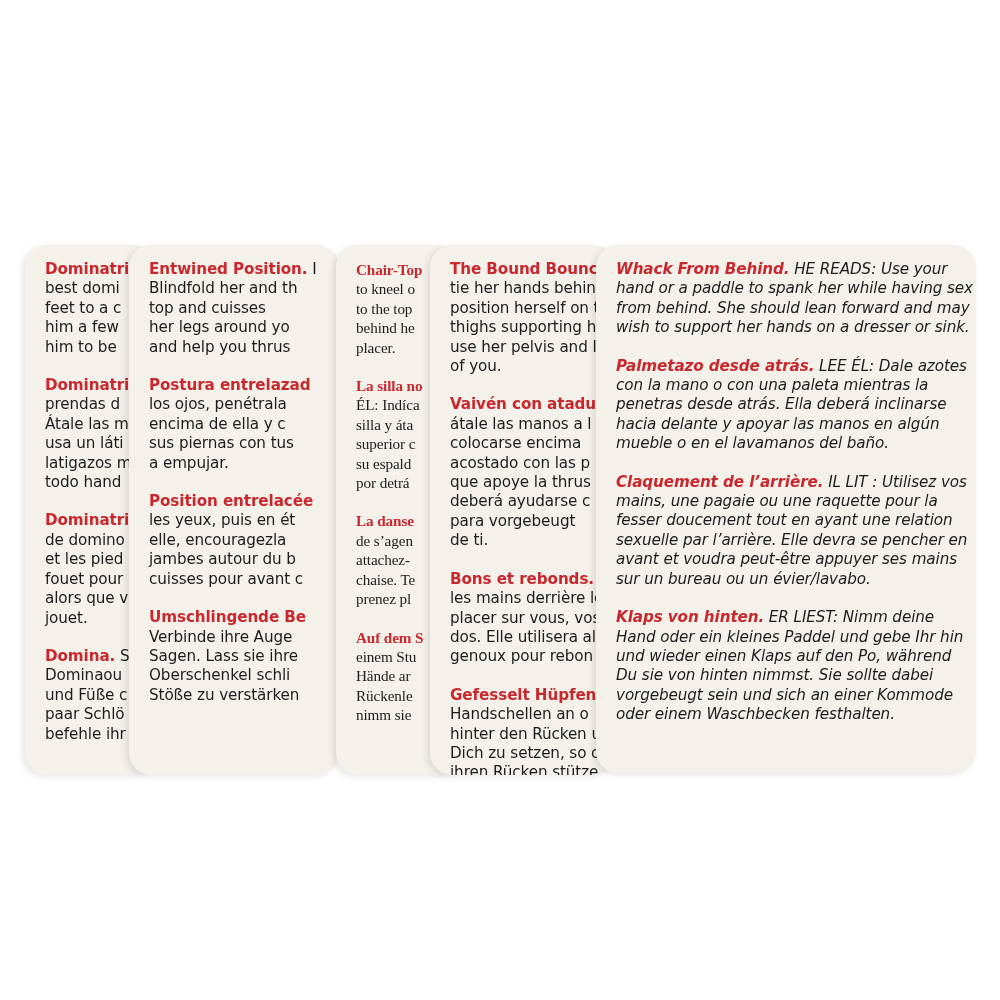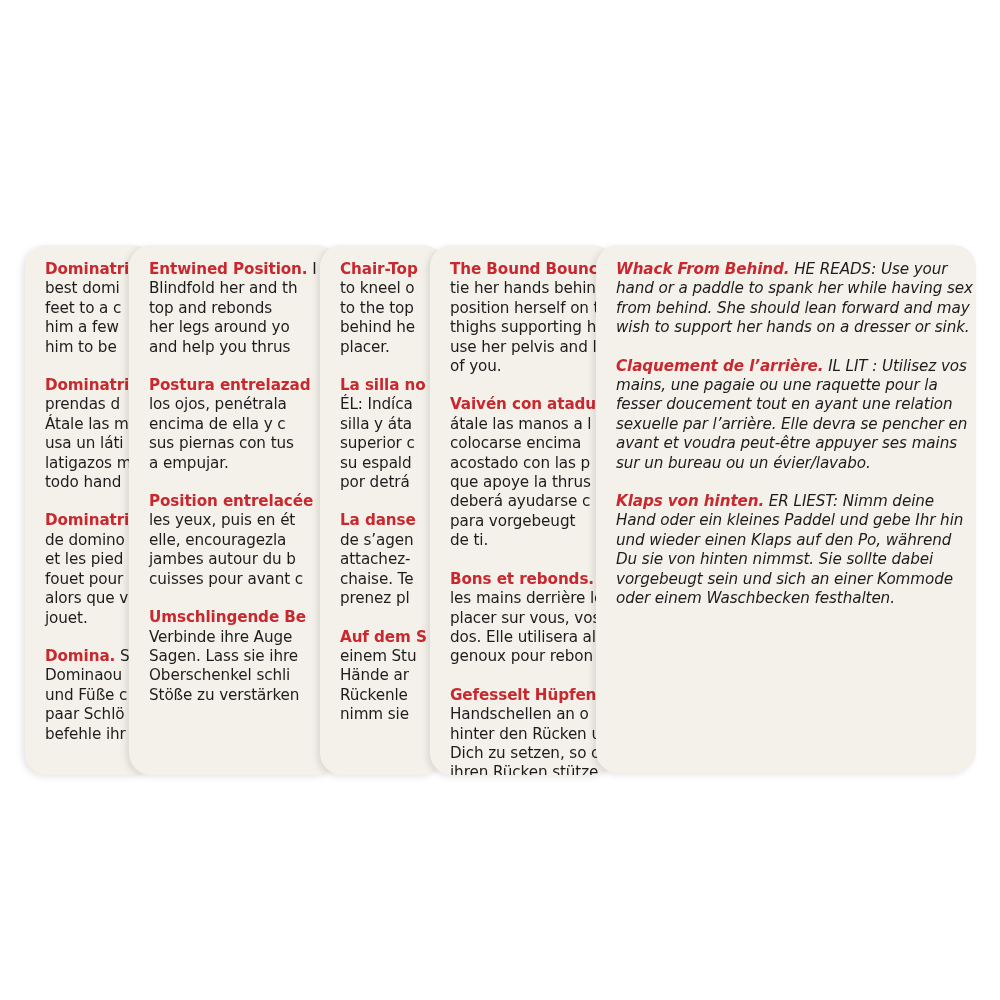--- a/index.html
+++ b/index.html
@@ -3,41 +3,41 @@
 <meta charset="utf-8">
 <style>
   html,body{margin:0;padding:0;}
   body{width:1000px;height:1000px;background:#ffffff;position:relative;overflow:hidden;font-family:"DejaVu Sans","Liberation Sans",sans-serif;}
   .card{position:absolute;top:245px;height:530px;background:#f3f1ea;border-radius:22px;overflow:hidden;box-shadow:-3px 2px 6px rgba(0,0,0,0.10);}
   .card .inner{position:absolute;top:15px;left:20px;width:370px;}
   .entry{margin:0 0 19px 0;font-size:15.2px;line-height:19.4px;color:#1c1c1c;letter-spacing:-0.1px;white-space:nowrap;}
   .entry .t{color:#c8282e;font-weight:bold;}
   #c1{left:25px;width:130px;z-index:1;}
   #c2{left:129px;width:210px;z-index:2;}
-  #c3{left:320px;width:125px;z-index:3;}
+  #c3{left:336px;width:125px;z-index:3;font-family:Liberation Serif, serif;}
   #c4{left:430px;width:185px;z-index:4;}
   #c5{left:596px;width:380px;z-index:5;height:528px;}
   #c5 .inner{width:360px;}
   #c5 .entry{white-space:normal;font-style:italic;}
 </style>
 </head>
 <body>
 
 <div>
   <div class="card" id="c1">
       <div class="inner">
         <div class="entry"><span class="t">Dominatrix</span><br><span>best domi</span><br><span>feet to a c</span><br><span>him a few</span><br><span>him to be</span></div>
         <div class="entry"><span class="t">Dominatrix</span><br><span>prendas d</span><br><span>Átale las m</span><br><span>usa un láti</span><br><span>latigazos m</span><br><span>todo hand</span></div>
         <div class="entry"><span class="t">Dominatrix</span><br><span>de domino</span><br><span>et les pied</span><br><span>fouet pour</span><br><span>alors que v</span><br><span>jouet.</span></div>
         <div class="entry"><span class="t">Domina.</span><span> Sl</span><br><span>Dominaou</span><br><span>und Füße c</span><br><span>paar Schlö</span><br><span>befehle ihr</span></div>
       </div>
     </div>
   <div class="card" id="c2">
       <div class="inner">
-        <div class="entry"><span class="t">Entwined Position.</span><span> I</span><br><span>Blindfold her and th</span><br><span>top and rebonds</span><br><span>her legs around yo</span><br><span>and help you thrus</span></div>
+        <div class="entry"><span class="t">Entwined Position.</span><span> I</span><br><span>Blindfold her and th</span><br><span>top and cuisses</span><br><span>her legs around yo</span><br><span>and help you thrus</span></div>
         <div class="entry"><span class="t">Postura entrelazad</span><br><span>los ojos, penétrala</span><br><span>encima de ella y c</span><br><span>sus piernas con tus</span><br><span>a empujar.</span></div>
         <div class="entry"><span class="t">Position entrelacée</span><br><span>les yeux, puis en ét</span><br><span>elle, encouragezla</span><br><span>jambes autour du b</span><br><span>cuisses pour avant c</span></div>
         <div class="entry"><span class="t">Umschlingende Be</span><br><span>Verbinde ihre Auge</span><br><span>Sagen. Lass sie ihre</span><br><span>Oberschenkel schli</span><br><span>Stöße zu verstärken</span></div>
       </div>
     </div>
   <div class="card" id="c3">
       <div class="inner">
         <div class="entry"><span class="t">Chair-Top</span><br><span>to kneel o</span><br><span>to the top</span><br><span>behind he</span><br><span>placer.</span></div>
         <div class="entry"><span class="t">La silla no</span><br><span>ÉL: Indíca</span><br><span>silla y áta</span><br><span>superior c</span><br><span>su espald</span><br><span>por detrá</span></div>
         <div class="entry"><span class="t">La danse</span><br><span>de s’agen</span><br><span>attachez-</span><br><span>chaise. Te</span><br><span>prenez pl</span></div>
@@ -48,17 +48,18 @@
       <div class="inner">
         <div class="entry"><span class="t">The Bound Bounce</span><br><span>tie her hands behin</span><br><span>position herself on t</span><br><span>thighs supporting h</span><br><span>use her pelvis and l</span><br><span>of you.</span></div>
         <div class="entry"><span class="t">Vaivén con atadur</span><br><span>átale las manos a l</span><br><span>colocarse encima</span><br><span>acostado con las p</span><br><span>que apoye la thrus</span><br><span>deberá ayudarse c</span><br><span>para vorgebeugt</span><br><span>de ti.</span></div>
         <div class="entry"><span class="t">Bons et rebonds.</span><span> IL</span><br><span>les mains derrière le</span><br><span>placer sur vous, vos</span><br><span>dos. Elle utilisera alo</span><br><span>genoux pour rebon</span></div>
         <div class="entry"><span class="t">Gefesselt Hüpfen.</span><span> E</span><br><span>Handschellen an o</span><br><span>hinter den Rücken u</span><br><span>Dich zu setzen, so c</span><br><span>ihren Rücken stütze</span><br></div>
       </div>
     </div>
   <div class="card" id="c5">
       <div class="inner">
         <div class="entry"><span class="t">Whack From Behind.</span><span> HE READS: Use your hand or a paddle to spank her while having sex from behind. She should lean forward and may wish to support her hands on a dresser or sink.</span></div>
+        <div class="entry"><span class="t">Palmetazo desde atrás.</span><span> LEE ÉL: Dale azotes con la mano o con una paleta mientras la penetras desde atrás. Ella deberá inclinarse hacia delante y apoyar las manos en algún mueble o en el lavamanos del baño.</span></div>
         <div class="entry"><span class="t">Claquement de l’arrière.</span><span> IL LIT : Utilisez vos mains, une pagaie ou une raquette pour la fesser doucement tout en ayant une relation sexuelle par l’arrière. Elle devra se pencher en avant et voudra peut-être appuyer ses mains sur un bureau ou un évier/lavabo.</span></div>
         <div class="entry"><span class="t">Klaps von hinten.</span><span> ER LIEST: Nimm deine Hand oder ein kleines Paddel und gebe Ihr hin und wieder einen Klaps auf den Po, während Du sie von hinten nimmst. Sie sollte dabei vorgebeugt sein und sich an einer Kommode oder einem Waschbecken festhalten.</span></div>
       </div>
     </div>
 </div>
 
 </body></html>

